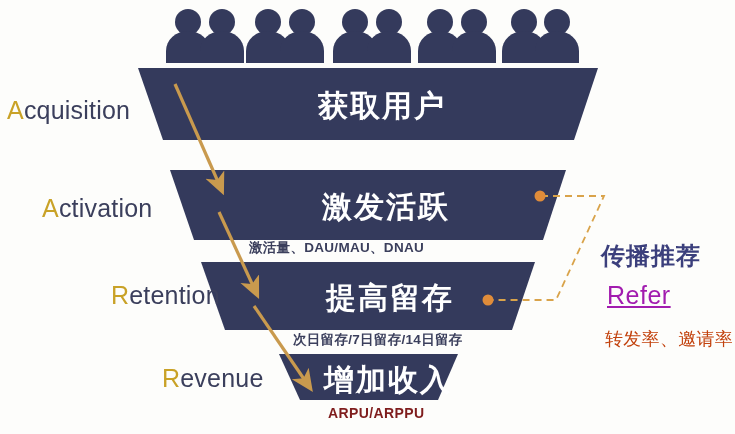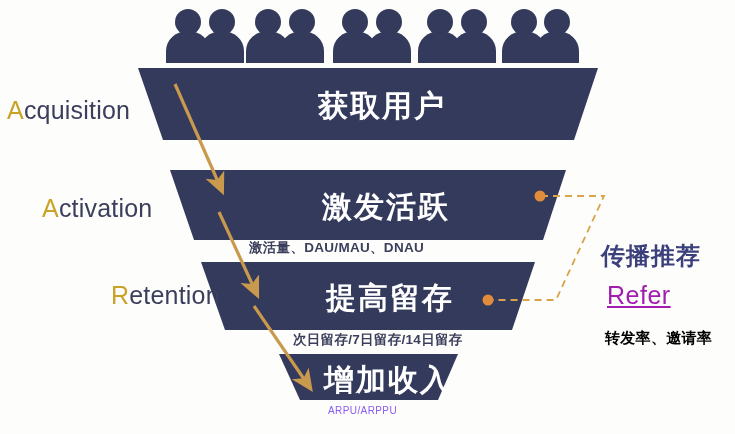--- a/index.html
+++ b/index.html
@@ -46,43 +46,43 @@
     letter-spacing: 2px;
   }
   
   .metric {
     color: #3b3f5c;
     font-size: 13.5px;
     font-weight: 700;
     letter-spacing: 0.3px;
   }
   .metric-bottom {
-    color: #8b5cf6;
-    font-size: 10px;
-    font-weight: 400;
+    color: #7f1d1d;
+    font-size: 14px;
+    font-weight: 700;
     letter-spacing: 0.4px;
   }
   
   .refer-cn {
     color: #3b3f7c;
     font-size: 24px;
     font-weight: 700;
     letter-spacing: 1px;
   }
   .refer-en {
     color: #a21caf;
     font-size: 25px;
     font-weight: 400;
     letter-spacing: 0.5px;
     text-decoration: underline;
   }
   .refer-sub {
-    color: #000000;
-    font-size: 15px;
-    font-weight: 700;
+    color: #c2410c;
+    font-size: 18px;
+    font-weight: 400;
     letter-spacing: 0.3px;
   }
 </style>
 </head>
 <body>
 
 <div id="stage">
 
   <svg class="layer" viewBox="0 0 735 434">
 
@@ -158,20 +158,23 @@
   </div>
 
   <div class="txt stage-label" style="left:42px; top:196px;">
     <span class="cap">A</span><span>ctivation</span>
   </div>
 
   <div class="txt stage-label" style="left:111px; top:283px;">
     <span class="cap">R</span><span>etention</span>
   </div>
 
+  <div class="txt stage-label" style="left:162px; top:366px;">
+    <span class="cap">R</span><span>evenue</span>
+  </div>
 
   <div class="txt band-title" style="left:318px; top:91px;">获取用户</div>
   <div class="txt band-title" style="left:322px; top:192px;">激发活跃</div>
   <div class="txt band-title" style="left:326px; top:283px;">提高留存</div>
   <div class="txt band-title" style="left:324px; top:365px;">增加收入</div>
 
   <div class="txt metric" style="left:249px; top:241px;">激活量、DAU/MAU、DNAU</div>
   <div class="txt metric" style="left:293px; top:333px;">次日留存/7日留存/14日留存</div>
   <div class="txt metric-bottom" style="left:328px; top:406px;">ARPU/ARPPU</div>
 

